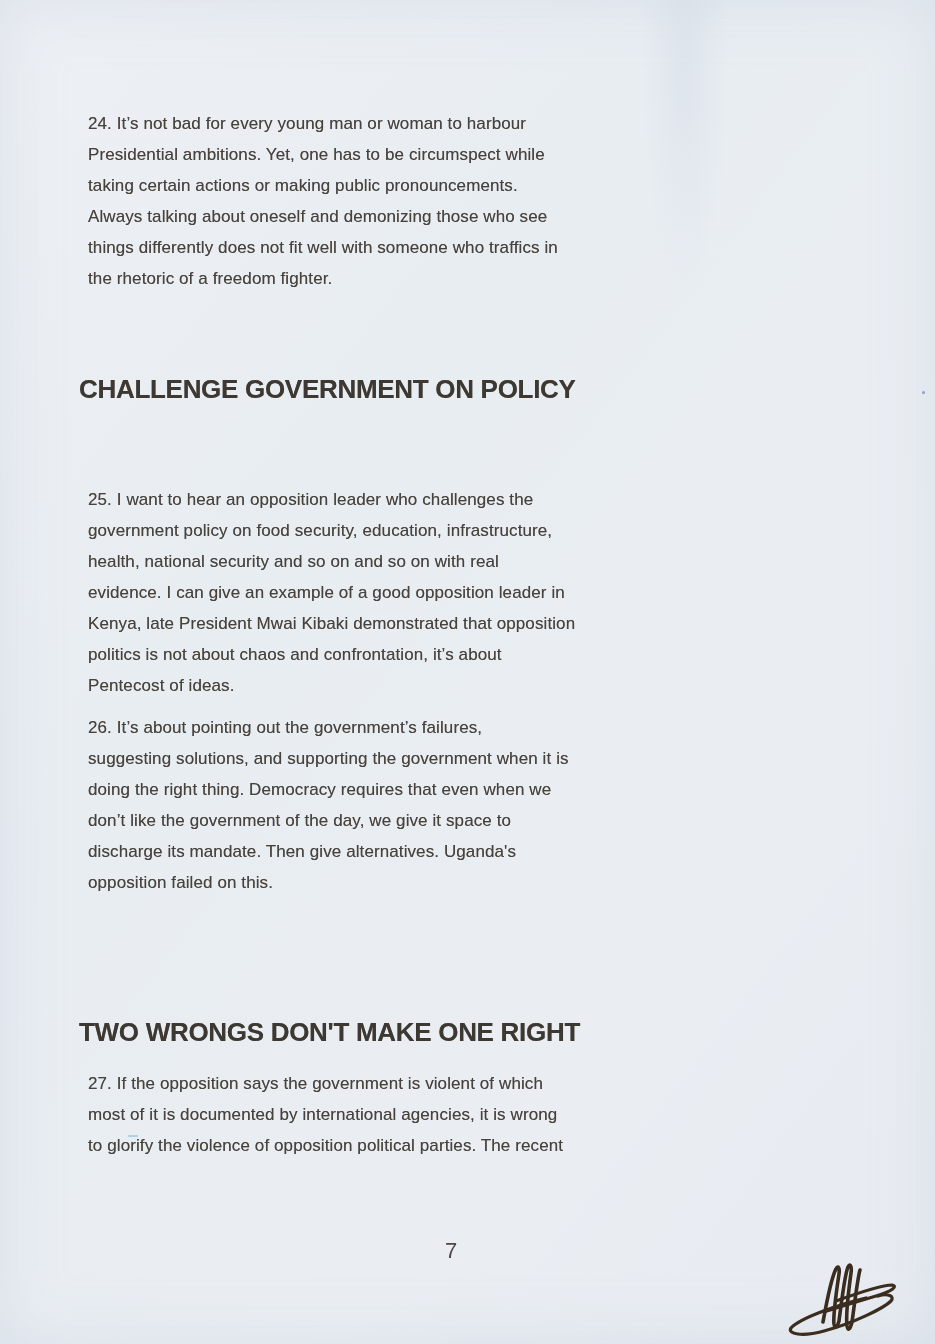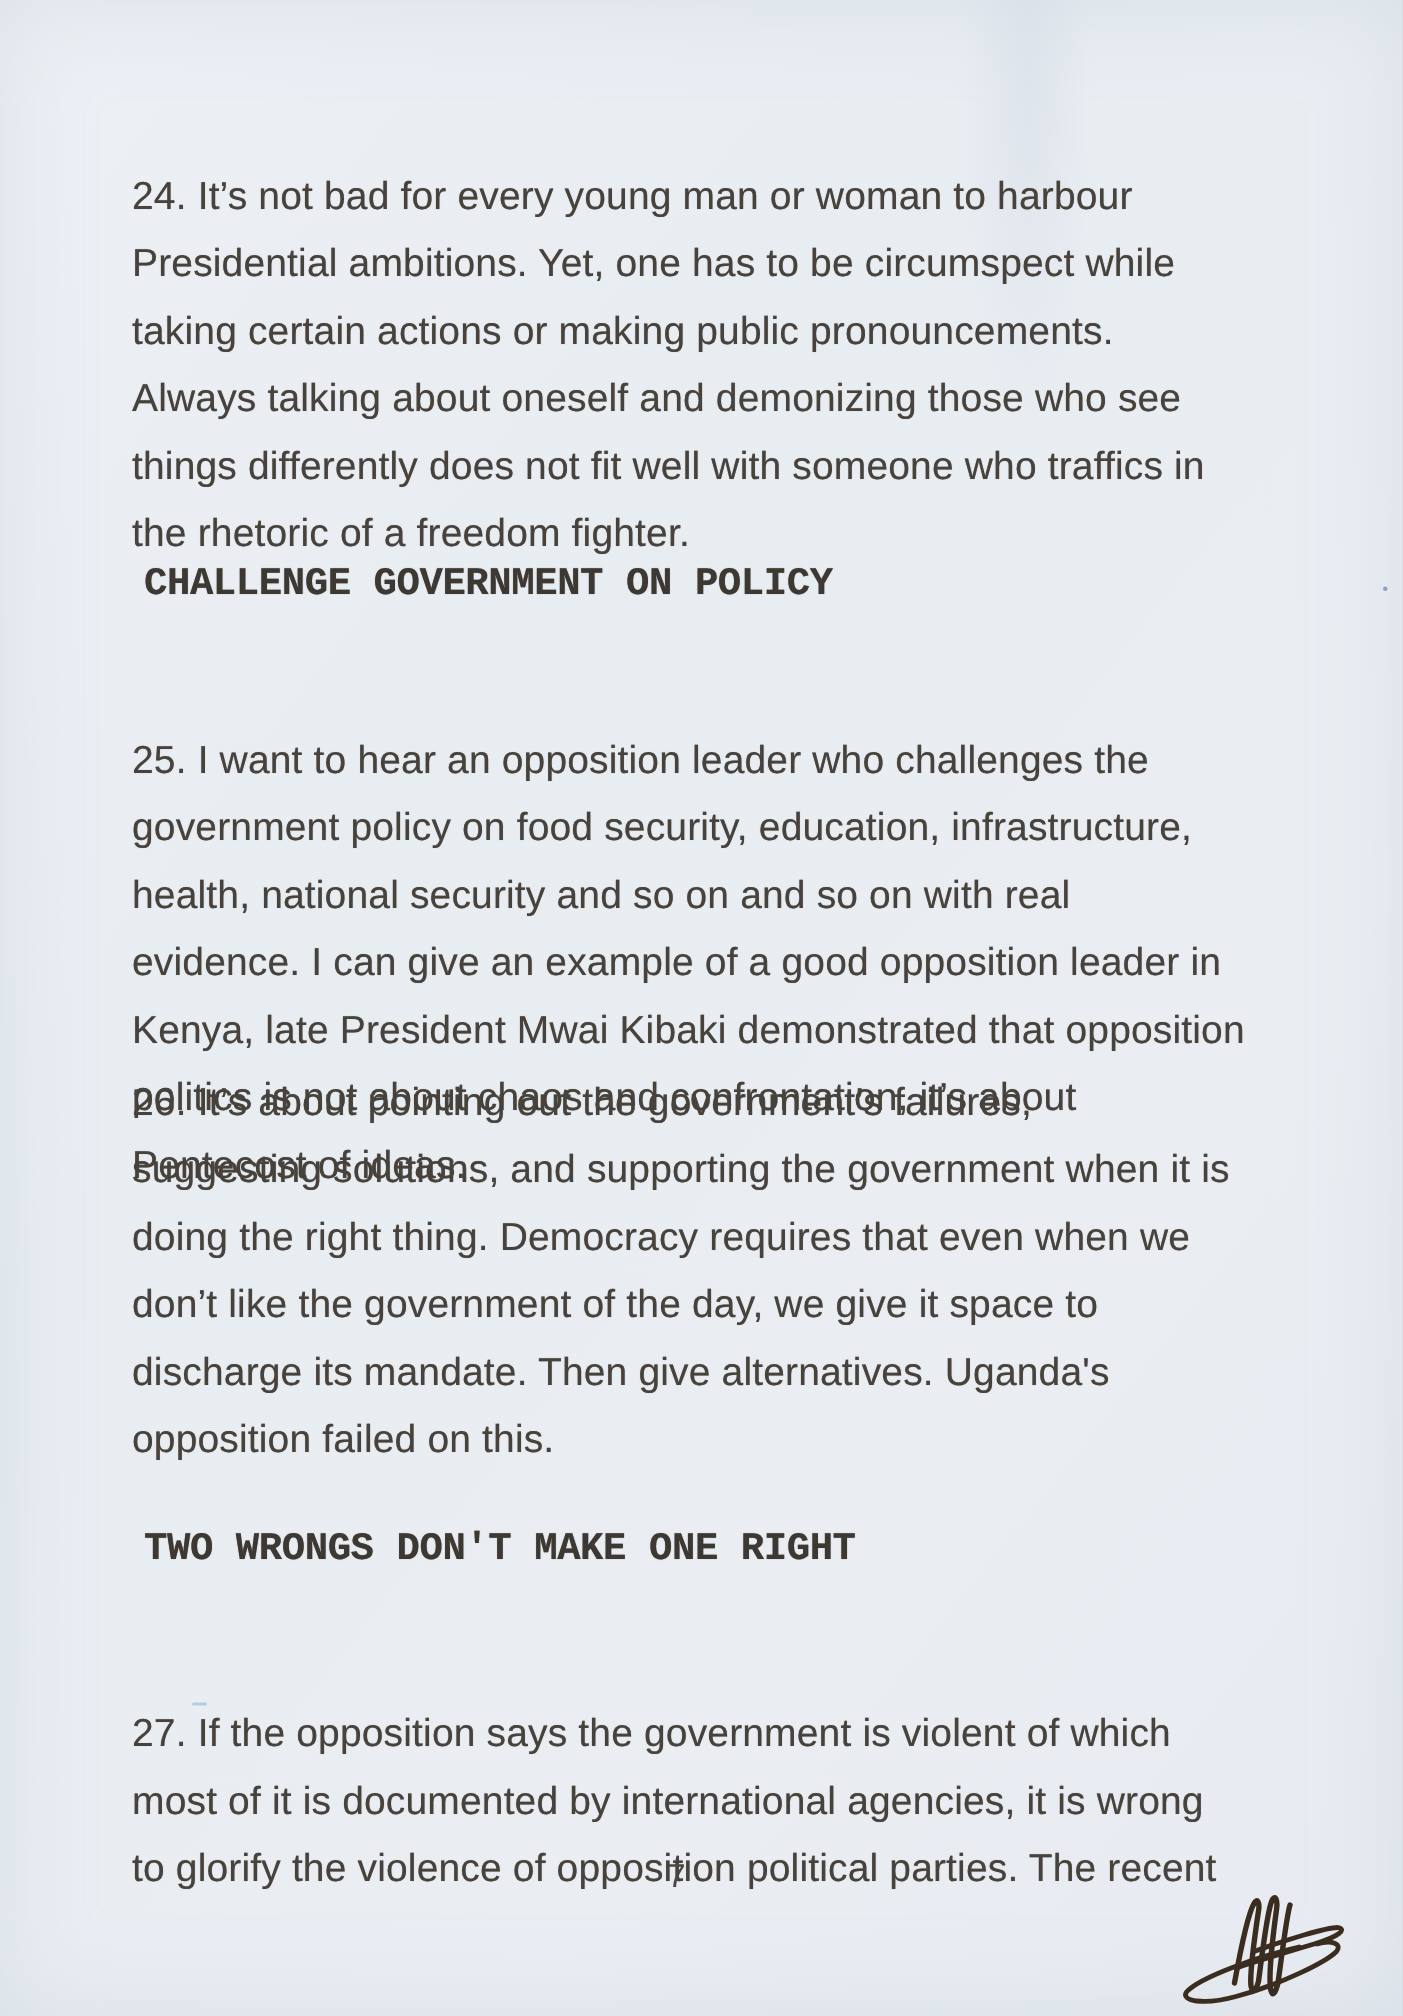--- a/index.html
+++ b/index.html
@@ -16,38 +16,37 @@
       linear-gradient(128deg, #edf0f5 0%, #e8edf2 35%, #eaeef3 70%, #e7ebf1 100%);
     box-shadow: inset 0 0 60px rgba(190,200,212,0.35);
     overflow: hidden;
     font-family: "Liberation Sans", sans-serif;
     color: #4a443e;
   }
   .para {
     position: absolute;
     left: 88px;
     width: 760px;
-    font-size: 26px;
-    line-height: 45px;
+    font-size: 17px;
+    line-height: 31px;
     letter-spacing: 0.1px;
     white-space: pre-line;
     color: #48423c;
     text-shadow: 0 0 0.5px rgba(70,62,55,0.55);
   }
   .heading {
     position: absolute;
-    left: 96px;
+    left: 79px;
     margin: 0;
     font-size: 26px;
     font-weight: bold;
     letter-spacing: -0.3px;
     white-space: pre;
     color: #3e3832;
     text-shadow: 0 0 0.6px rgba(55,48,42,0.6);
-    font-family: Liberation Mono, monospace;
   }
   .page-number {
     position: absolute;
     top: 1238px;
     left: 0;
     width: 902px;
     text-align: center;
     font-size: 22px;
     color: #4d4741;
   }
@@ -115,21 +114,21 @@
 
   <div class="para" style="top:712px">26. It’s about pointing out the government’s failures,
 suggesting solutions, and supporting the government when it is
 doing the right thing. Democracy requires that even when we
 don’t like the government of the day, we give it space to
 discharge its mandate. Then give alternatives. Uganda's
 opposition failed on this.</div>
 
   <h2 class="heading" style="top:1017px">TWO WRONGS DON'T MAKE ONE RIGHT</h2>
 
-  <div class="para" style="top:1133px">27. If the opposition says the government is violent of which
+  <div class="para" style="top:1068px">27. If the opposition says the government is violent of which
 most of it is documented by international agencies, it is wrong
 to glorify the violence of opposition political parties. The recent</div>
 
   <div class="page-number">7</div>
 
   <svg class="signature" viewBox="0 0 132 86" aria-hidden="true">
 
     <path stroke-width="3.6" d="M 45,66
       C 49,44 54,20 58,13 C 60,9 62,12 61,18
       C 58,38 55,60 56,68 C 57,73 59,72 61,65

